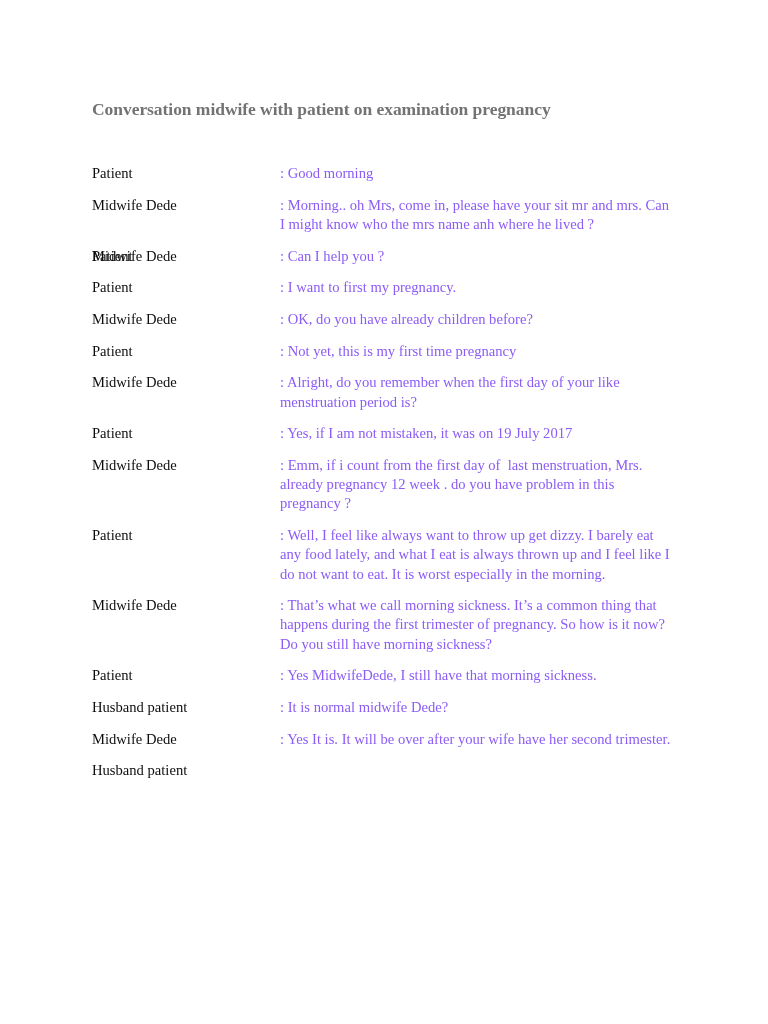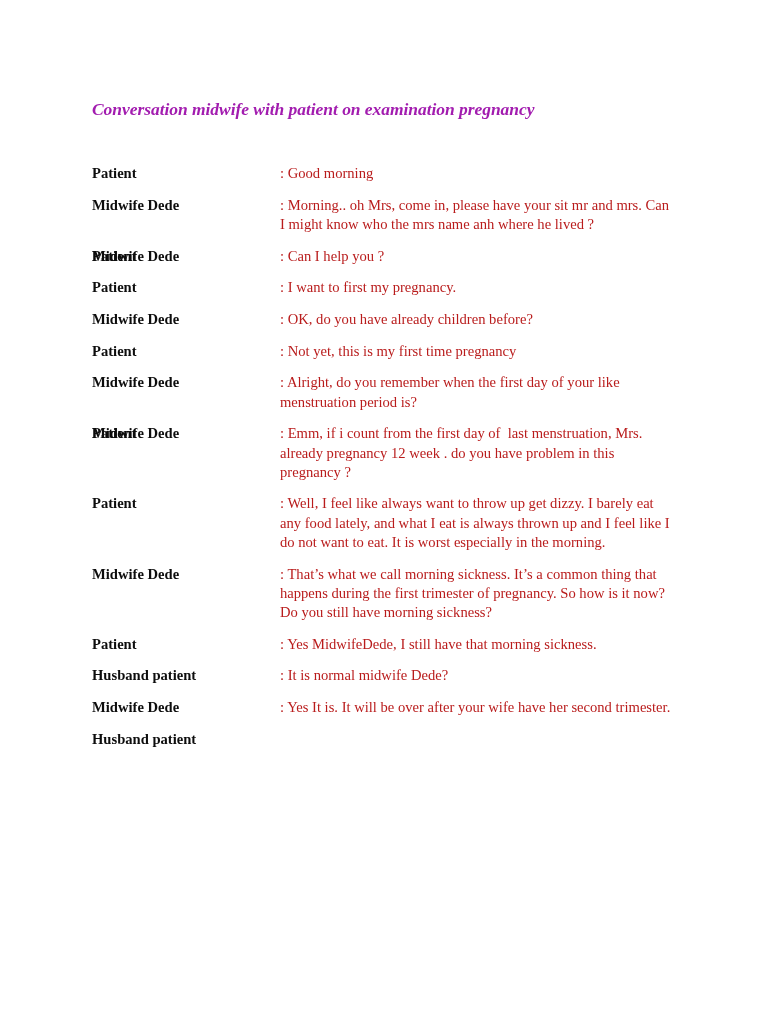--- a/index.html
+++ b/index.html
@@ -29,22 +29,21 @@
 
   .page-title {
     position: absolute;
     left: 92px;
     top: 86px;
     width: 600px;
     font-size: 17.5px;
     font-weight: bold;
     line-height: 22px;
     letter-spacing: -0.05px;
-    color: #a21caf;
-    font-style: italic;
+    color: #737373;
   }
 
   .transcript {
     position: absolute;
     left: 92px;
     top: 164px;
     width: 584px;
   }
 
   .dialogue-row {
@@ -53,32 +52,32 @@
     width: 584px;
     margin-bottom: 12.5px;
   }
 
   .speaker {
     position: absolute;
     left: 0;
     top: 0;
     width: 180px;
     font-size: 14.6px;
-    font-weight: bold;
+    font-weight: normal;
     line-height: 19.2px;
     color: #0d0d0d;
     white-space: nowrap;
   }
 
   .utterance {
     margin-left: 188px;
     width: 396px;
     font-size: 14.6px;
     line-height: 19.2px;
-    color: #b91c1c;
+    color: #8b5cf6;
     text-align: left;
     white-space: pre-wrap;
   }
 </style>
 </head>
 <body>
 
 <div class="page">
 
   <h1 class="page-title">Conversation midwife with patient on examination pregnancy</h1>
@@ -111,20 +110,21 @@
       <div class="dialogue-row">
         <div class="speaker">Patient</div>
         <div class="utterance">: Not yet, this is my first time pregnancy</div>
       </div>
       <div class="dialogue-row">
         <div class="speaker">Midwife Dede</div>
         <div class="utterance">: Alright, do you remember when the first day of your like menstruation period is?</div>
       </div>
       <div class="dialogue-row">
         <div class="speaker">Patient</div>
+        <div class="utterance">: Yes, if I am not mistaken, it was on 19 July 2017</div>
       </div>
       <div class="dialogue-row">
         <div class="speaker">Midwife Dede</div>
         <div class="utterance">: Emm, if i count from the first day of  last menstruation, Mrs. already pregnancy 12 week . do you have problem in this pregnancy ?</div>
       </div>
       <div class="dialogue-row">
         <div class="speaker">Patient</div>
         <div class="utterance">: Well, I feel like always want to throw up get dizzy. I barely eat any food lately, and what I eat is always thrown up and I feel like I do not want to eat. It is worst especially in the morning.</div>
       </div>
       <div class="dialogue-row">

